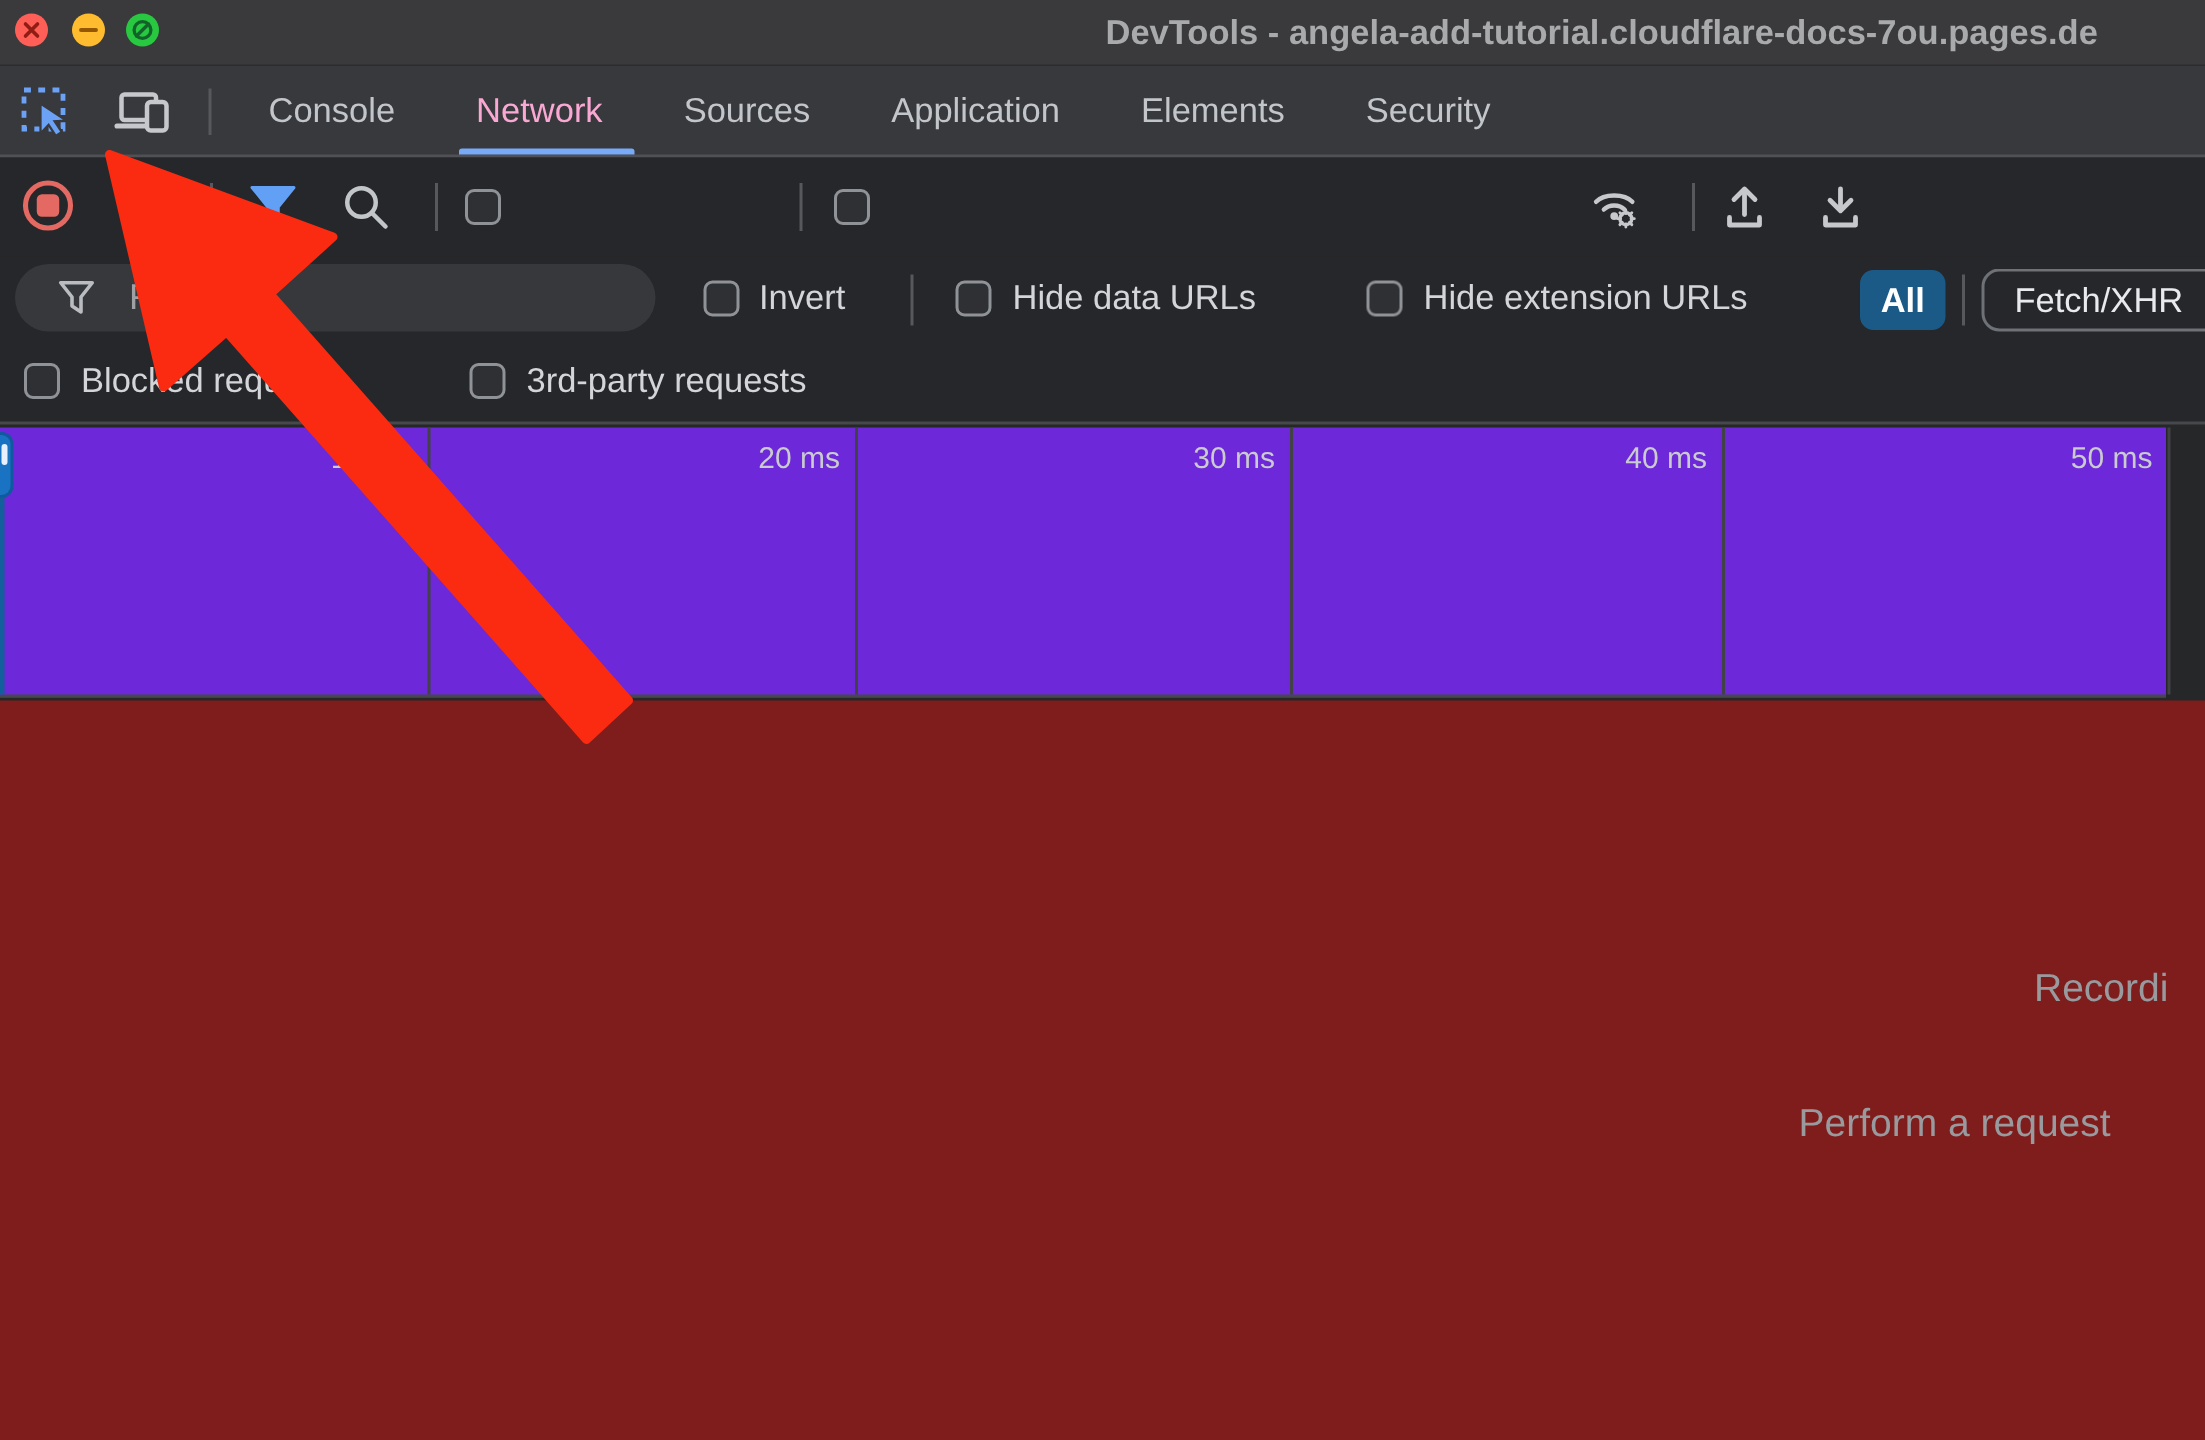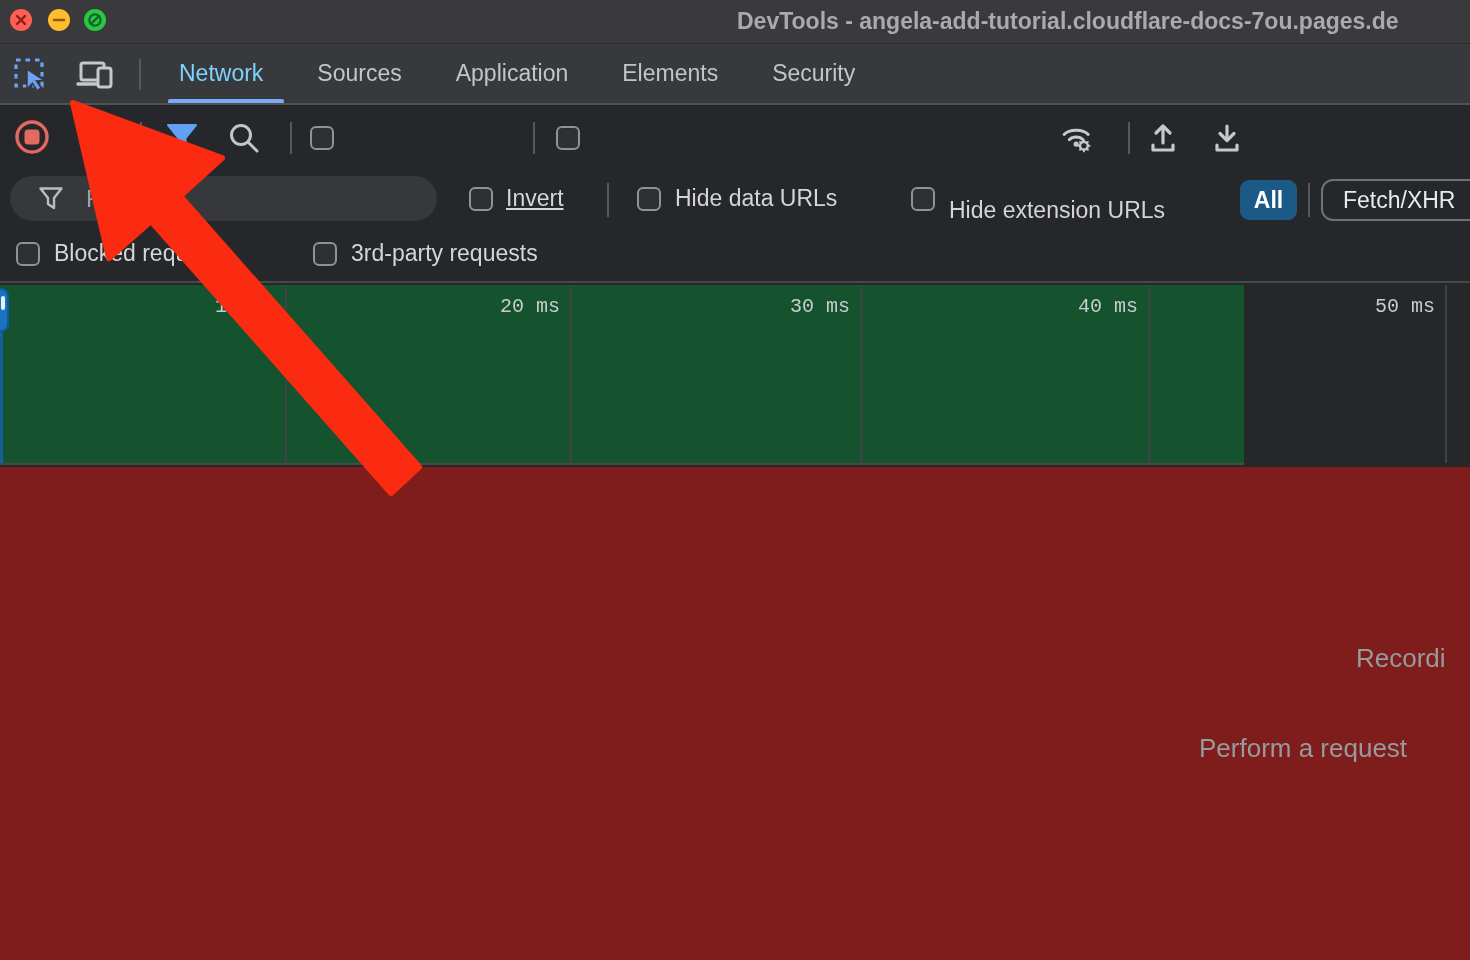--- a/index.html
+++ b/index.html
@@ -12,21 +12,21 @@
   .tl { position:absolute; top:9px; width:22px; height:22px; border-radius:50%; }
   .tl svg { position:absolute; inset:0; }
   .title-text { position:absolute; left:737px; top:8px; font-size:23px; font-weight:bold; color:#a8aaac; white-space:nowrap; }
 
   
   .tabbar { position:absolute; left:0; top:44px; width:1470px; height:61px; background:#38393c; border-bottom:2px solid #505154; }
   .iconbtn { position:absolute; top:13px; width:38px; height:36px; display:flex; align-items:center; justify-content:center; }
   .vsep { position:absolute; width:2px; background:#56585c; }
   .tabs { position:absolute; left:152px; top:0; height:59px; display:flex; }
   .tab { position:relative; height:59px; display:flex; align-items:center; padding:0 27px; font-size:23px; color:#c2c5c9; white-space:nowrap; }
-  .tab.active { color:#7dd3fc; }
+  .tab.active { color:#f9a8d4; }
   .tab.active .tab-underline { position:absolute; left:16px; right:6px; bottom:0; height:4px; border-radius:2px 2px 0 0; background:#78aaf7; }
 
   
   .row { position:absolute; left:0; width:1470px; background:#26272a; }
   .checkbox { position:absolute; width:24px; height:24px; border:2.5px solid #8f9296; border-radius:6px; background:#2f3034; }
   .lbl { position:absolute; font-size:23px; color:#d3d5d8; white-space:nowrap; }
 
   
   .toolbar { top:105px; height:66px; }
   .toolbar .vsep { top:17px; height:32px; }
@@ -36,21 +36,21 @@
   .filter-pill { position:absolute; left:10px; top:5px; width:427px; height:45px; border-radius:23px; background:#37383c; display:flex; align-items:center; padding-left:28px; }
   .filter-pill .ph { font-size:24px; color:#9da0a4; margin-left:22px; }
   .chip-all { position:absolute; left:1240px; top:9px; width:57px; height:40px; border-radius:9px; background:#1b5a87; color:#ffffff; font-size:23px; font-weight:bold; display:flex; align-items:center; justify-content:center; }
   .chip-fetch { position:absolute; left:1321px; top:8px; width:162px; height:42px; border-radius:12px; border:2px solid #6e7176; color:#e8eaed; font-size:23px; display:flex; align-items:center; justify-content:flex-start; padding-left:20px; white-space:nowrap; }
   .filterrow .vsep { top:12px; height:34px; }
 
   
   .optionsrow { top:228px; height:55px; border-bottom:2px solid #47484b; }
 
   
-  .timeline { position:absolute; left:0; top:285px; width:1244px; height:180px; background:#14532d; border-bottom:2px solid #47484b;font-family:Liberation Mono, monospace; }
+  .timeline { position:absolute; left:0; top:285px; width:1444px; height:180px; background:#6d28d9; border-bottom:2px solid #47484b; }
   .tcol { position:absolute; top:0; height:178px; border-right:2px solid #414245; }
   .tick { position:absolute; top:10px; right:10px; font-size:20px; color:#c9cbce; white-space:nowrap; }
   .edge-badge { position:absolute; left:0; top:3px; width:9px; height:44px; background:#1a72c2; border-radius:0 8px 8px 0; border:2px solid #0f5a9e; border-left:none; }
   .edge-badge .inner { position:absolute; left:1px; top:6px; width:4px; height:14px; background:#e8f0fe; border-radius:2px; }
   .edge-line { position:absolute; left:0; top:47px; width:3px; height:131px; background:#135f9c; }
 
   
   .mainpanel { position:absolute; left:0; top:467px; width:1470px; height:493px; background:#7f1d1d; }
   .empty-line { position:absolute; font-size:26px; color:#989a9e; white-space:nowrap; }
 
@@ -91,20 +91,23 @@
     </div>
     <div class="iconbtn" style="left:76px;">
       <svg width="38" height="36" viewBox="0 0 38 36">
         <rect x="5" y="6" width="23" height="17" rx="2" fill="none" stroke="#c6c8cb" stroke-width="3"></rect>
         <path d="M2 27 H24" stroke="#c6c8cb" stroke-width="3.4" stroke-linecap="round"></path>
         <rect x="22" y="11" width="13" height="19" rx="2.5" fill="#38393c" stroke="#c6c8cb" stroke-width="3"></rect>
       </svg>
     </div>
     <div class="vsep" style="left:139px; top:15px; height:31px;"></div>
     <div class="tabs">
+      <div class="tab">
+          <span>Console</span>
+        </div>
       <div class="tab active">
           <span>Network</span>
           <span class="tab-underline"></span>
         </div>
       <div class="tab">
           <span>Sources</span>
         </div>
       <div class="tab">
           <span>Application</span>
         </div>
@@ -179,26 +182,26 @@
   </div>
 
   <div class="row filterrow">
     <div class="filter-pill">
       <svg width="26" height="25" viewBox="0 0 26 25">
         <path d="M2.5 2.5 H23.5 L16 12 V22 L10 18 V12 Z" fill="none" stroke="#b9bcc0" stroke-width="2.4" stroke-linejoin="round"></path>
       </svg>
       <span class="ph">Filter</span>
     </div>
     <span class="checkbox" style="left:469px; top:187px; position:fixed;"></span>
-    <div class="lbl" style="left:506px; top:14px;text-decoration:underline;">Invert</div>
+    <div class="lbl" style="left:506px; top:14px;">Invert</div>
     <div class="vsep" style="left:607px;"></div>
     <span class="checkbox" style="left:637px; top:187px; position:fixed;"></span>
     <div class="lbl" style="left:675px; top:14px;">Hide data URLs</div>
     <span class="checkbox" style="left:911px; top:187px; position:fixed;"></span>
-    <div class="lbl" style="left:949px; top:14px;margin-top:12px;">Hide extension URLs</div>
+    <div class="lbl" style="left:949px; top:14px;">Hide extension URLs</div>
     <div class="chip-all">All</div>
     <div class="vsep" style="left:1308px;"></div>
     <div class="chip-fetch">Fetch/XHR</div>
   </div>
 
   <div class="row optionsrow">
     <span class="checkbox" style="left:16px; top:242px; position:fixed;"></span>
     <div class="lbl" style="left:54px; top:12px;">Blocked requests</div>
     <span class="checkbox" style="left:313px; top:242px; position:fixed;"></span>
     <div class="lbl" style="left:351px; top:12px;">3rd-party requests</div>

